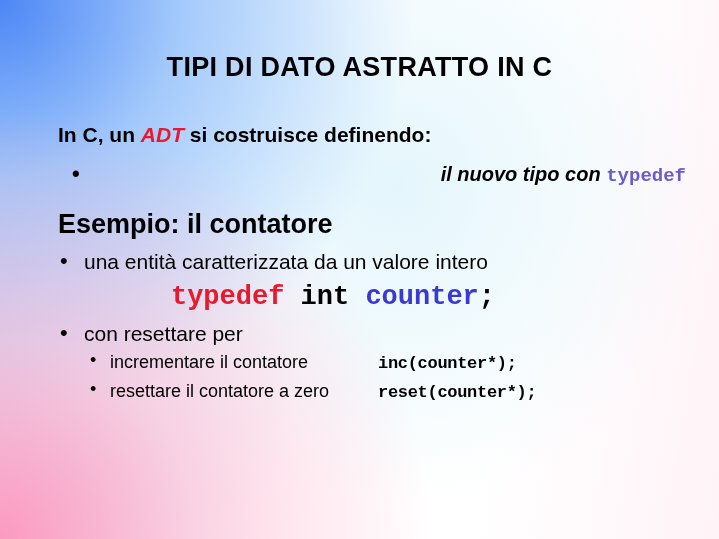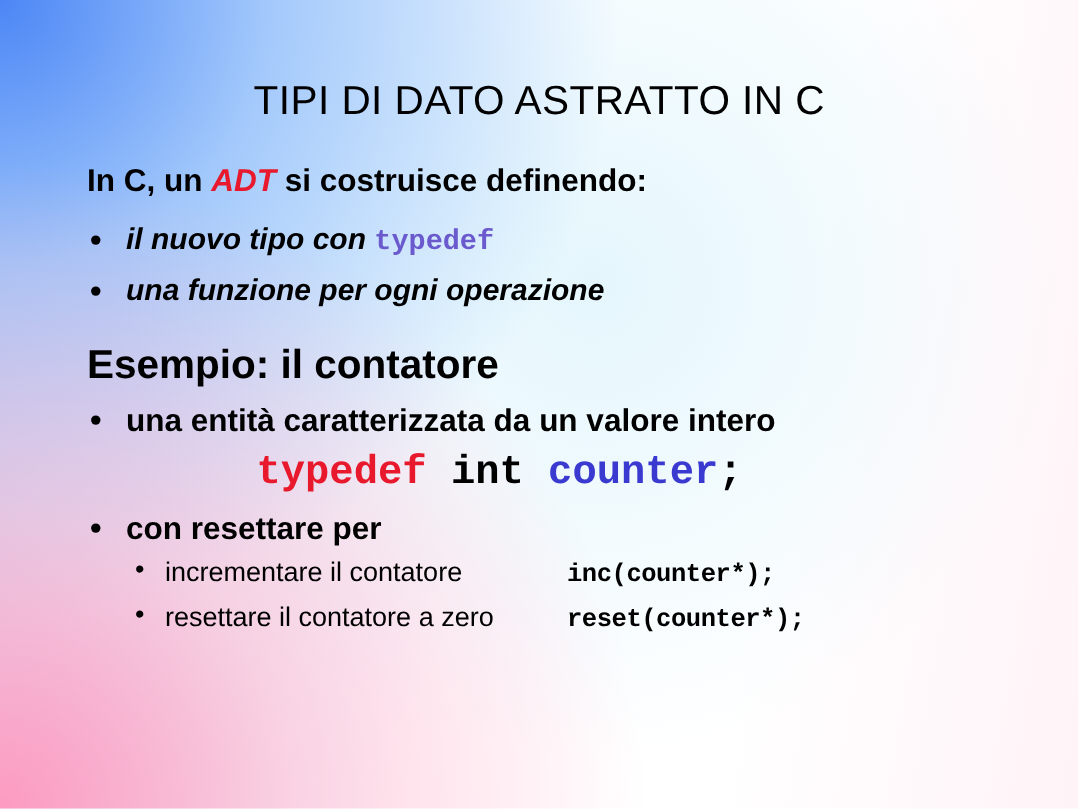--- a/index.html
+++ b/index.html
@@ -25,44 +25,45 @@
       linear-gradient(100deg, rgba(160,200,250,0.55) 0%, rgba(255,255,255,0.9) 45%, rgba(255,255,255,1) 70%, rgba(255,240,245,0.8) 100%),
       #ffffff;
   }
   .title {
     position: absolute;
     top: 52px;
     left: 0;
     width: 719px;
     text-align: center;
     font-size: 27px;
-    font-weight: normal;
+    font-weight: bold;
     color: #000000;
     letter-spacing: 0.3px;
   }
   .body {
     position: absolute;
-    top: 109px;
+    top: 123px;
     left: 58px;
     width: 640px;
   }
   .line1 {
     font-size: 21px;
     font-weight: bold;
     color: #000000;
     margin-bottom: 16px;
   }
   .adt {
     color: #e8192c;
     font-style: italic;
   }
   .bullets-l1 {
-    margin: 0;
+    margin: 12px;
     padding: 0;
     list-style: none;
+    text-align: right;
   }
   .b1 {
     position: relative;
     font-size: 20px;
     font-weight: bold;
     font-style: italic;
     color: #000000;
     padding-left: 26px;
     margin-bottom: 11px;
   }
@@ -89,21 +90,20 @@
     color: #000000;
     margin-top: 22px;
     margin-bottom: 10px;
   }
   .b2 {
     position: relative;
     font-size: 21px;
     color: #000000;
     padding-left: 26px;
     margin-bottom: 6px;
-    font-weight: bold;
   }
   .b2::before {
     content: "\2022";
     position: absolute;
     left: 2px;
     top: -2px;
     font-size: 22px;
     color: #000000;
   }
   .code-center {
@@ -161,23 +161,20 @@
 
   <div class="body">
 
     <div class="line1">
       <span>In C, un </span><span class="adt">ADT</span><span> si costruisce definendo:</span>
     </div>
 
     <ul class="bullets-l1">
       <li class="b1">
         <span>il nuovo tipo con </span><span class="mono-typedef">typedef</span>
-      </li>
-      <li class="b1">
-        <span>una funzione per ogni operazione</span>
       </li>
     </ul>
 
     <div class="esempio">Esempio: il contatore</div>
 
     <div class="b2">
       <span>una entità caratterizzata da un valore intero</span>
     </div>
 
     <div class="code-center">

